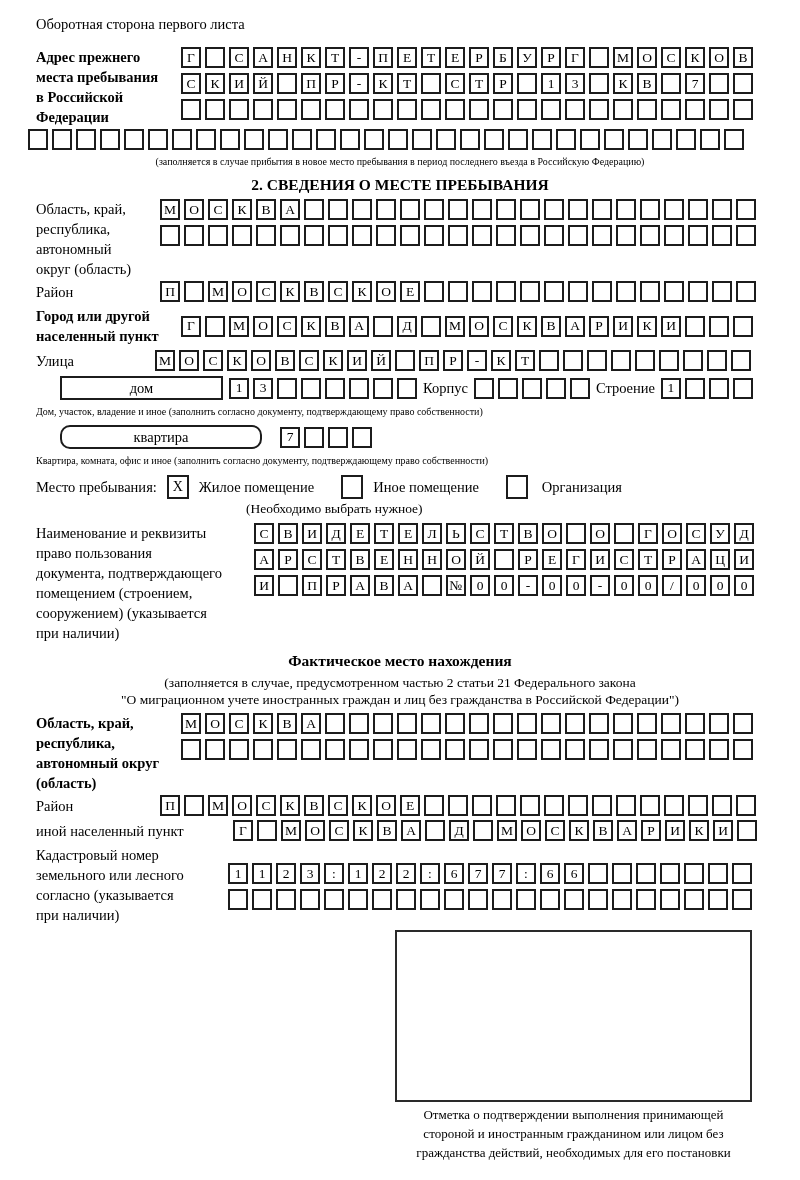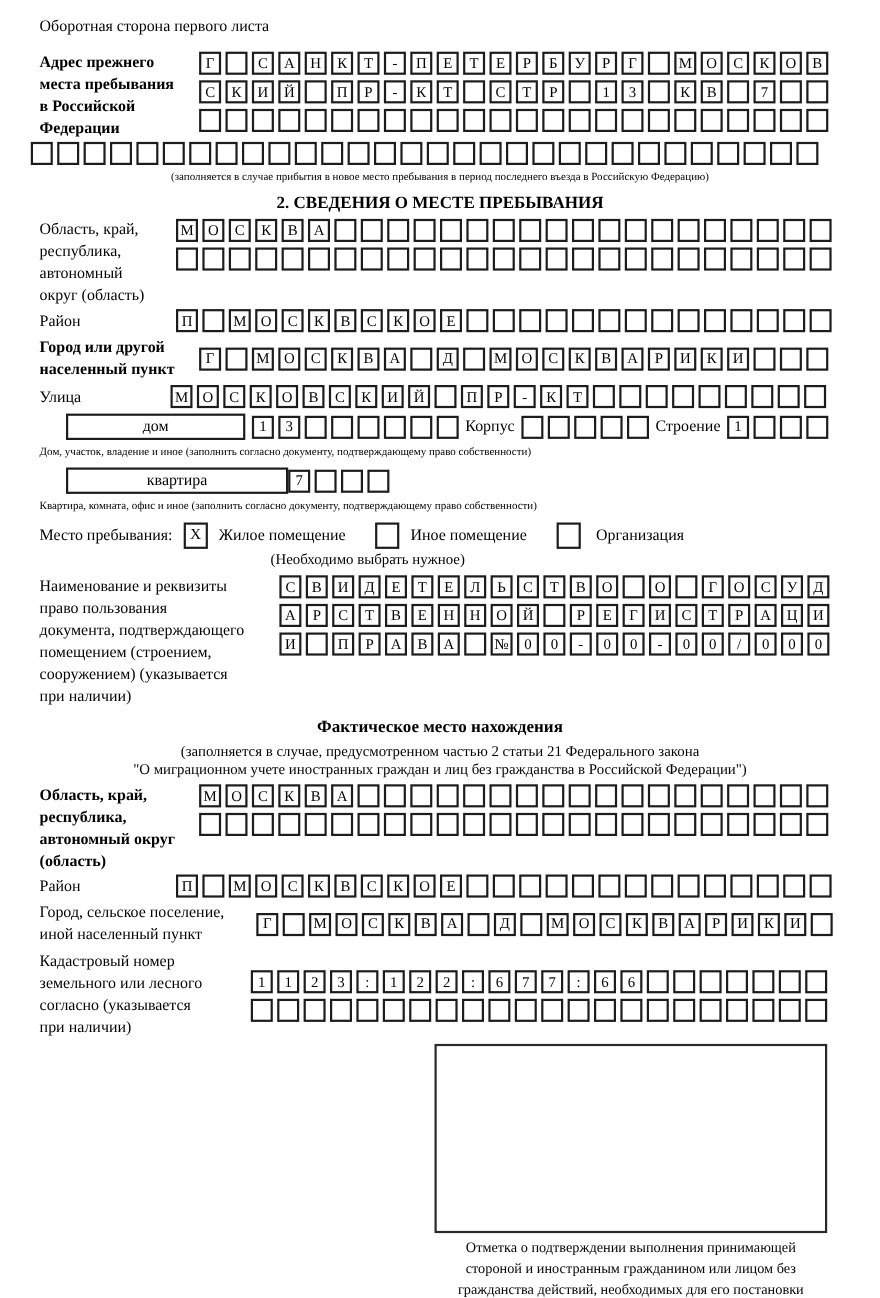--- a/index.html
+++ b/index.html
@@ -40,21 +40,21 @@
 
   .centered-row { align-items:center; }
 
   .fieldline { display:flex; align-items:center; margin-top:5px;padding-left:24px; }
   .wbox {
     box-sizing:border-box; border:2px solid #1c1c1c; height:24px;
     display:flex; align-items:center; justify-content:center;
     font-size:14.5px; flex:none;
   }
   .wbox-dom { width:163px; margin-right:6px; }
-  .wbox-kv  { width:202px; margin-right:0; }
+  .wbox-kv  { width:202px; margin-right:18px;border-radius:10px; }
   .inline-lbl { font-size:14.5px; margin:0 6px 0 2px; flex:none; }
 
   .chkline { display:flex; align-items:center; margin-top:6px; font-size:14.5px; }
   .chk {
     box-sizing:border-box; flex:none; width:22px; height:24px;
     border:2px solid #1c1c1c; display:flex; align-items:center; justify-content:center;
     font-size:14px;
   }
   .necessity { font-size:13.5px; margin-top:2px; margin-left:210px; }
 
@@ -584,21 +584,20 @@
         <div class="cb"></div>
         <div class="cb"></div>
         <div class="cb"></div>
         <div class="cb"></div>
         <div class="cb"></div>
       </div>
   </div>
 
   <div class="grp mt4 centered-row">
     <div class="lblcol w197">
-        <div>Город, сельское поселение,</div>
         <div>иной населенный пункт</div>
       </div>
     <div class="boxes">
         <div class="cb">Г</div>
         <div class="cb"></div>
         <div class="cb">М</div>
         <div class="cb">О</div>
         <div class="cb">С</div>
         <div class="cb">К</div>
         <div class="cb">В</div>

